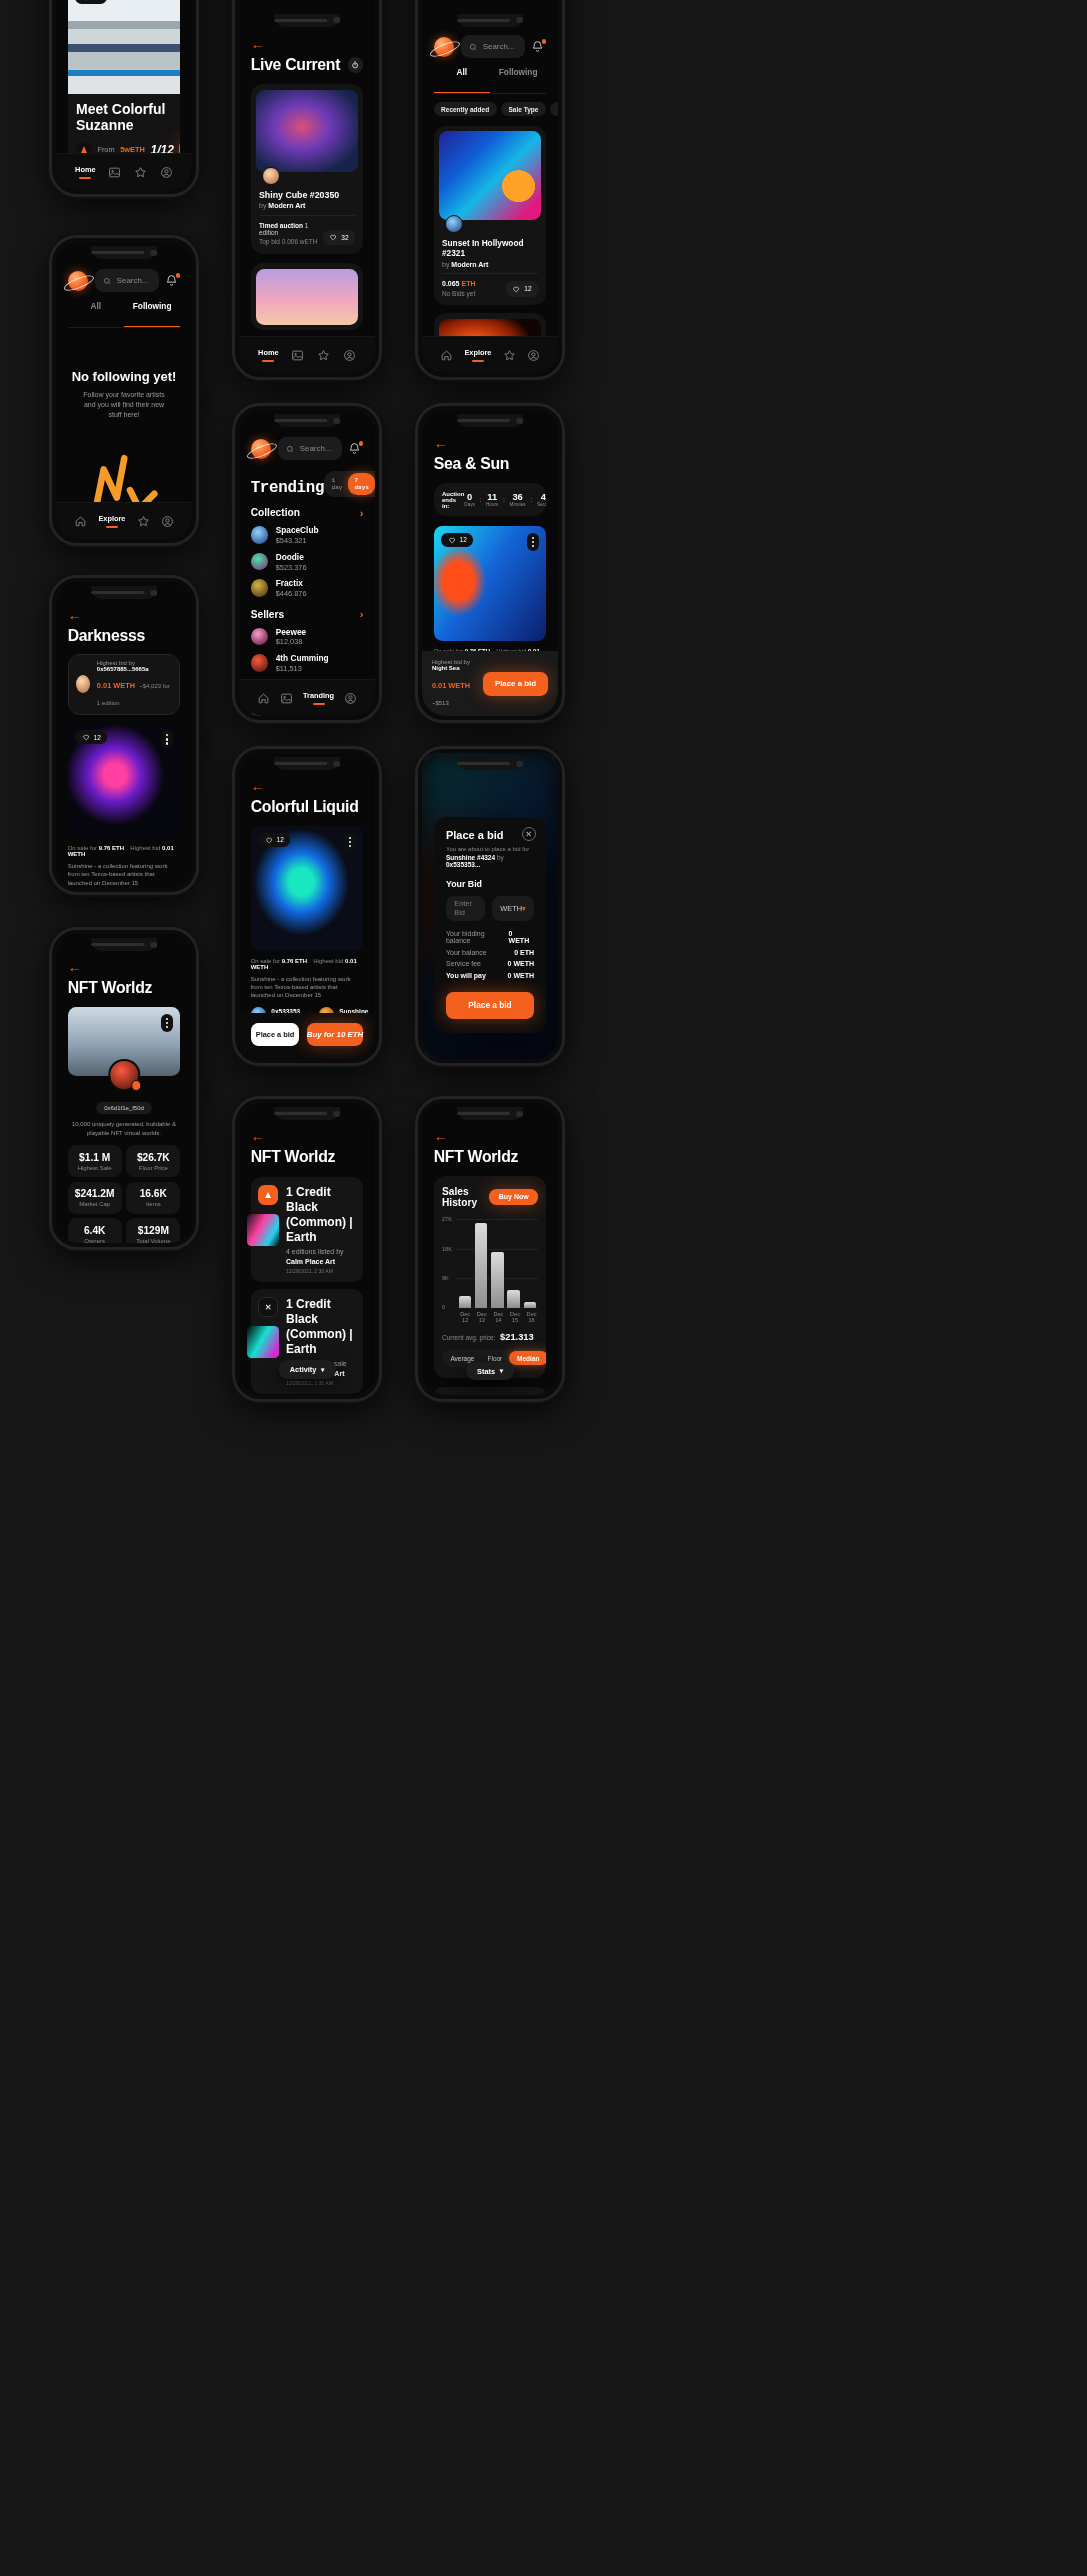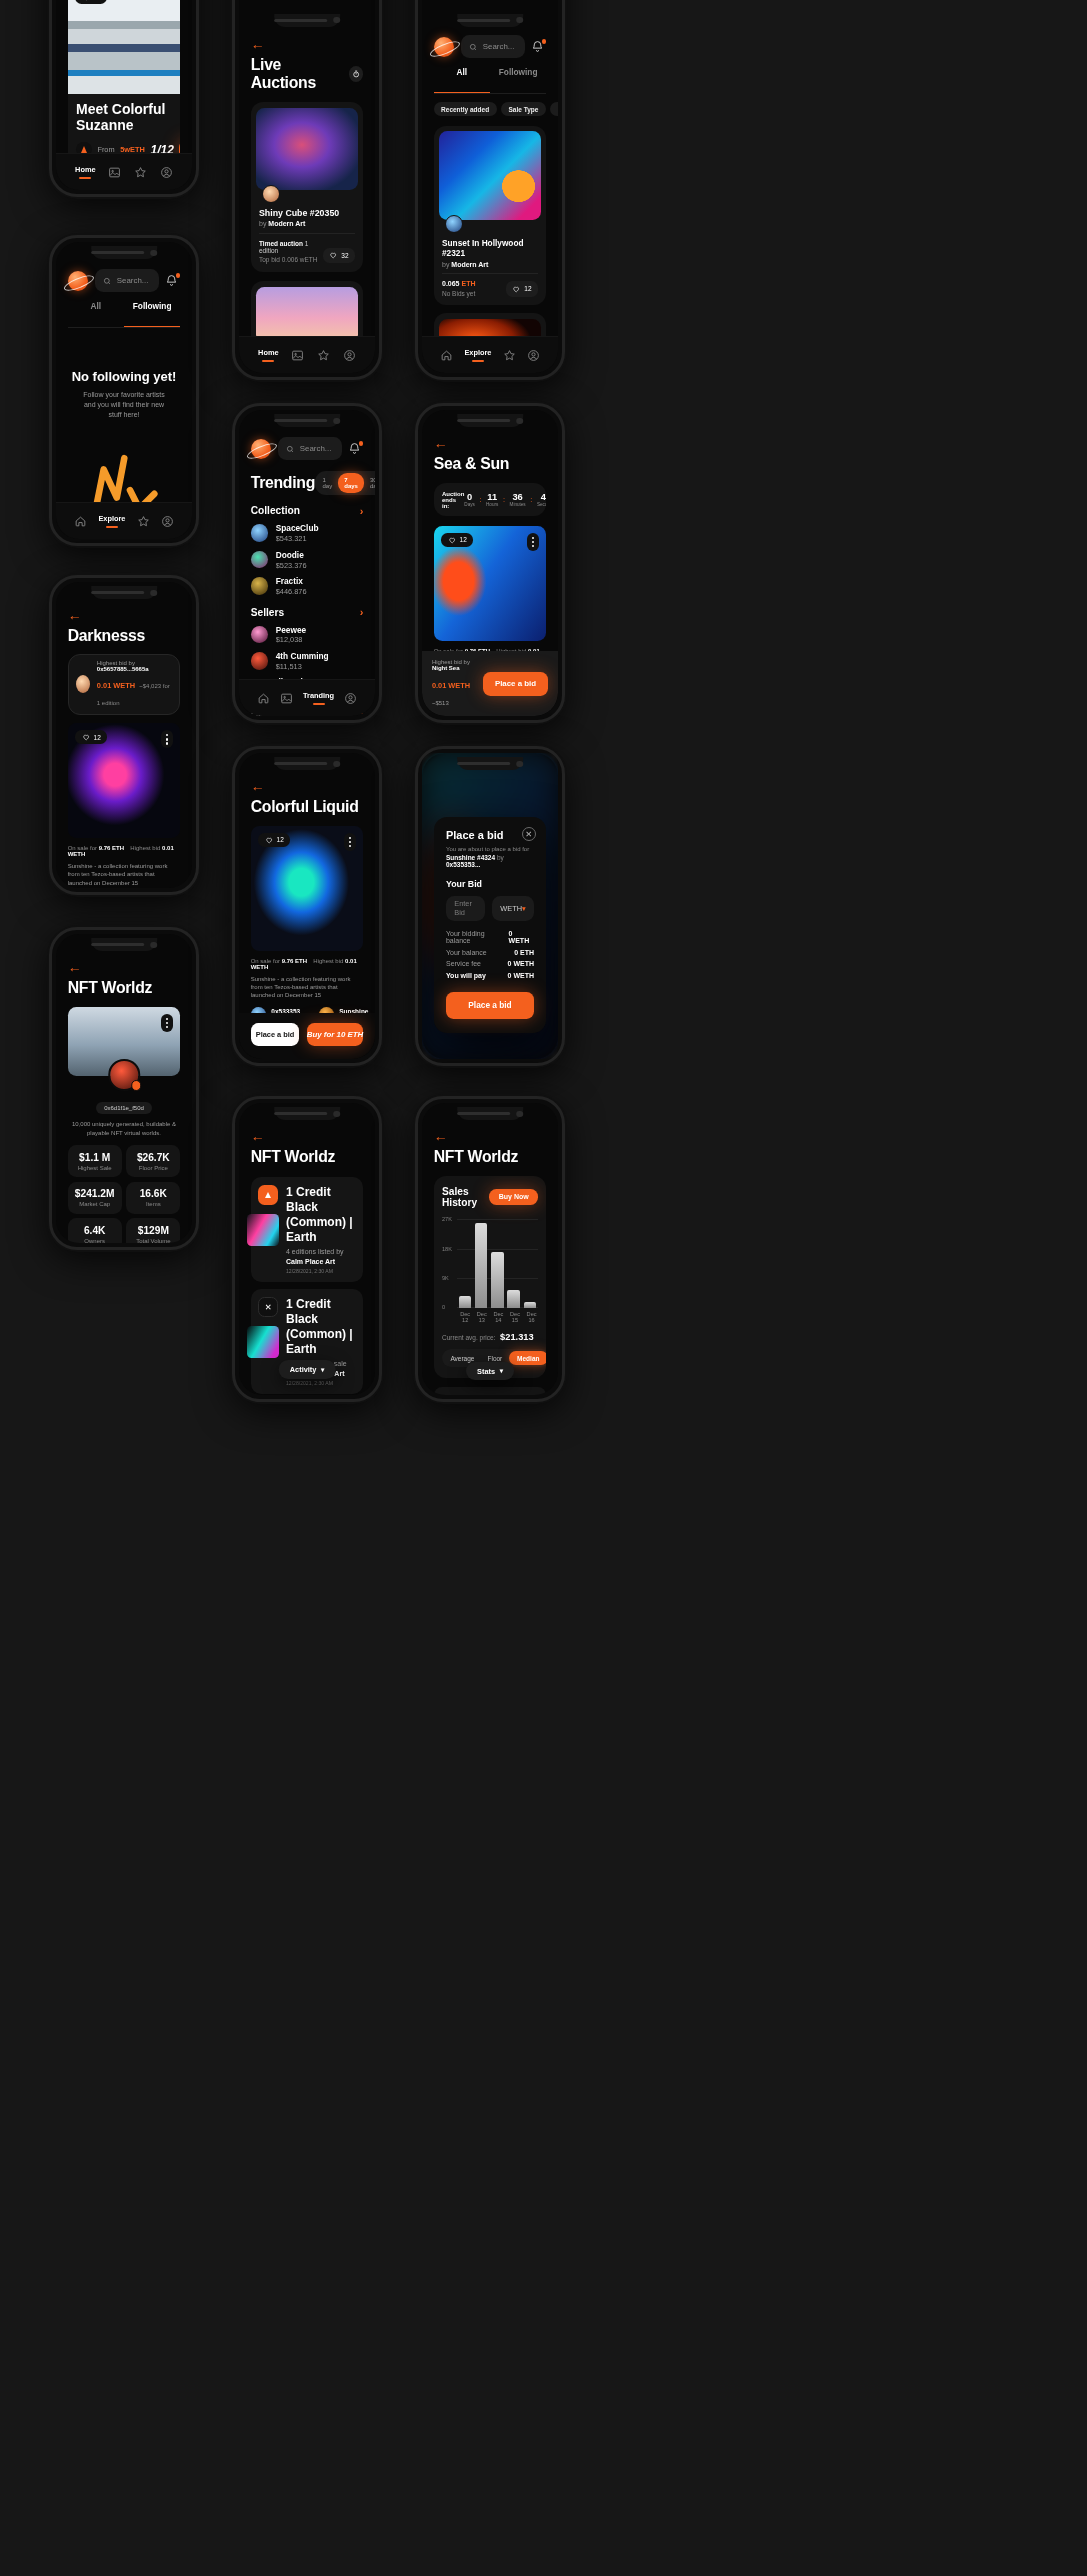--- a/index.html
+++ b/index.html
@@ -407,21 +407,21 @@
 
   <div class="phone" style="left:232px;top:-88px;width:150px;height:468px;">
     <div class="screen">
       <div class="notch" style="top:95px;">
           <span class="bar"></span>
           <span class="dot"></span>
         </div>
       <div class="scr" style="padding-top:116px;">
         <div class="back">←</div>
         <div class="rowline" style="gap:7.4px;">
-          <div class="h1">Live Auctions</div>
+          <div class="h1">Live Current</div>
           <div style="width:15.8px;height:15.8px;border-radius:50%;background:#1e1e1e;display:flex;align-items:center;justify-content:center;">
             <svg viewBox="0 0 24 24" style="width:8.3px;height:8.3px;stroke:#fff;fill:none;stroke-width:2.2;">
                 <circle cx="12" cy="13" r="7"></circle>
                 <path d="M12 13V9M9 3h6"></path>
               </svg>
           </div>
         </div>
         <div class="card" style="margin-top:10.2px;">
           <div style="position:relative;padding:5.6px;">
             <div class="g-cube art" style="height:82px;"></div>
@@ -493,21 +493,21 @@
               </svg>
             <span>Search...</span>
           </div>
           <div class="bell">
             <svg viewBox="0 0 24 24">
                 <path d="M6 9a6 6 0 0 1 12 0c0 5 2 6 2 6H4s2-1 2-6z"></path>
                 <path d="M10 19a2 2 0 0 0 4 0"></path>
               </svg><i></i>
           </div>
         </div>
-        <div style="display:flex;align-items:center;justify-content:space-between;margin-top:11px;">
+        <div style="display:flex;align-items:flex-end;justify-content:space-between;margin-top:11px;font-family:Liberation Mono, monospace;">
           <div class="h1">Trending</div>
           <div style="display:flex;background:#1a1a1a;border-radius:11px;padding:1.9px;">
             <span style="font-size:6px;color:#9a9a9a;padding:3.7px 5.6px;">1 day</span>
             <span style="font-size:6px;color:#fff;font-weight:800;padding:3.7px 6.5px;background:#f4601e;border-radius:9.3px;box-shadow:0 0 11px rgba(244,96,30,.5);">7 days</span>
             <span style="font-size:6px;color:#9a9a9a;padding:3.7px 5.6px;">30 days</span>
           </div>
         </div>
 
         <div class="sechead">
           <span>Collection</span>

